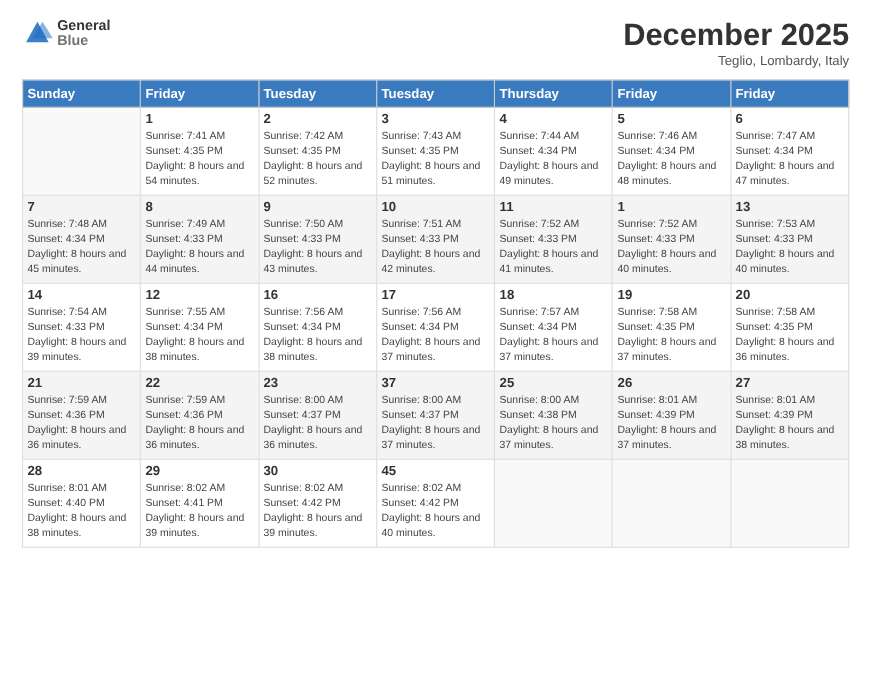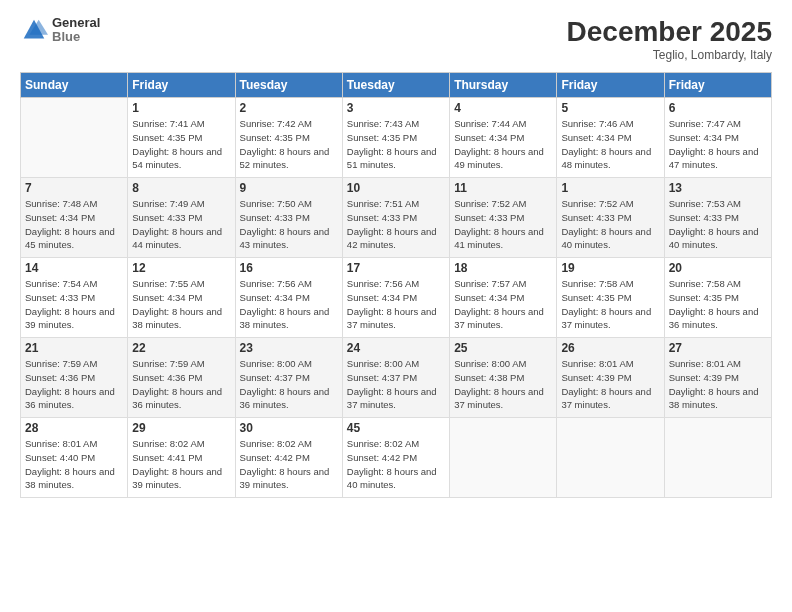--- a/index.html
+++ b/index.html
@@ -222,21 +222,21 @@
           </td>
           <td>
             <span class="day-number">22</span>
             <div class="day-info">Sunrise: 7:59 AM<br>Sunset: 4:36 PM<br>Daylight: 8 hours and 36 minutes.</div>
           </td>
           <td>
             <span class="day-number">23</span>
             <div class="day-info">Sunrise: 8:00 AM<br>Sunset: 4:37 PM<br>Daylight: 8 hours and 36 minutes.</div>
           </td>
           <td>
-            <span class="day-number">24</span>
+            <span class="day-number">37</span>
             <div class="day-info">Sunrise: 8:00 AM<br>Sunset: 4:37 PM<br>Daylight: 8 hours and 37 minutes.</div>
           </td>
           <td>
             <span class="day-number">25</span>
             <div class="day-info">Sunrise: 8:00 AM<br>Sunset: 4:38 PM<br>Daylight: 8 hours and 37 minutes.</div>
           </td>
           <td>
             <span class="day-number">26</span>
             <div class="day-info">Sunrise: 8:01 AM<br>Sunset: 4:39 PM<br>Daylight: 8 hours and 37 minutes.</div>
           </td>

